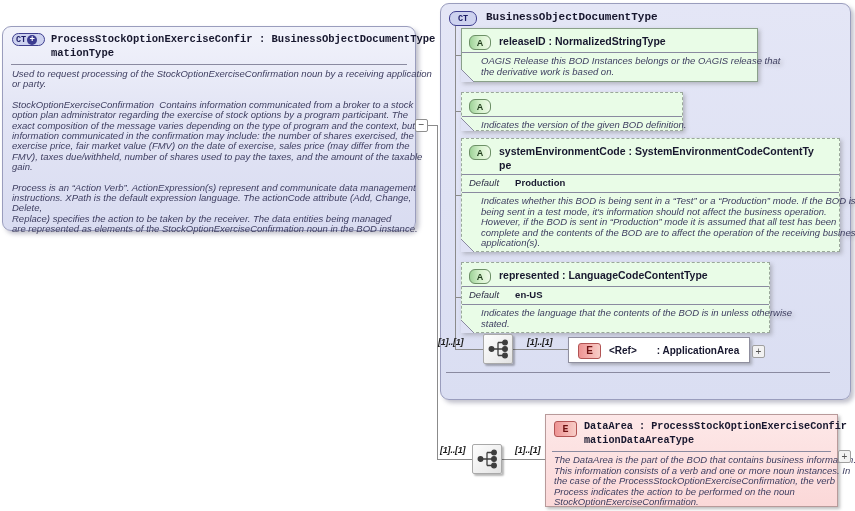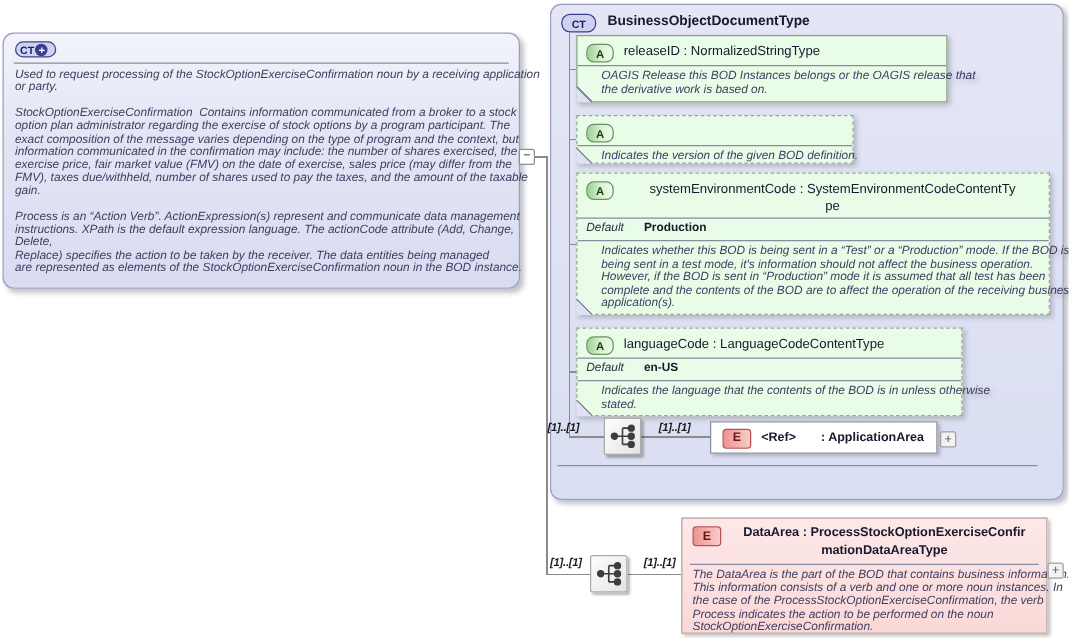--- a/index.html
+++ b/index.html
@@ -3,34 +3,34 @@
 <meta charset="utf-8">
 <style>
   html,body{margin:0;padding:0;background:#ffffff;}
   .canvas{position:relative;width:855px;height:511px;background:#ffffff;overflow:hidden;
           font-family:"Liberation Sans",sans-serif;}
   
   .bigbox{position:absolute;border:1px solid #9a9dbd;border-radius:9px;
           box-shadow:3px 3px 4px rgba(120,120,145,.45);box-sizing:border-box;z-index:1;}
   .left-type{background:linear-gradient(180deg,#f2f3fb 0%,#e3e5f5 40%,#d9dcf1 100%);}
   .bod{background:linear-gradient(180deg,#e4e6f6 0%,#dadef2 100%);}
-  .head{display:flex;align-items:flex-start;}
+  .head{display:flex;align-items:flex-start;font-family:Liberation Mono, monospace;}
   .title{font-weight:bold;color:#17172e;white-space:pre;}
   .sep{border-top:1px solid #8a8aa0;height:0;}
   .doc{font-style:italic;color:#3e3e60;white-space:pre;}
   
   .attr{position:absolute;background:#e9fce7;border:1px solid #8aa08a;box-sizing:border-box;
         z-index:3;filter:drop-shadow(2px 2px 2px rgba(90,90,90,.35));}
   .attr.dashed{border:1px dashed #9aa89a;}
   .attr::after{content:"";position:absolute;left:-1px;bottom:-1px;width:13px;height:13px;
         background:linear-gradient(to top right,#dfe2f4 0,#dfe2f4 calc(50% - .7px),
         #8a8aa0 calc(50% - .7px),#8a8aa0 calc(50% + .7px),transparent calc(50% + .7px));}
   .attr-head{display:flex;align-items:flex-start;gap:8px;padding:5px 6px 2px 7px;}
-  .attr-title{flex:1;font-weight:normal;font-size:10.5px;line-height:14px;color:#17172e;white-space:pre;}
-  .attr-title.center{text-align:center;}
+  .attr-title{flex:1;font-weight:bold;font-size:10.5px;line-height:14px;color:#17172e;white-space:pre;}
+  .attr-title.center{text-align:left;}
   .attr-doc{padding:3px 7px 0 19px;font-size:9.5px;line-height:10.5px;font-style:italic;color:#3e3e60;white-space:pre;}
   .default-row{display:flex;align-items:baseline;padding:2px 7px;gap:16px;height:13px;}
   .default-label{font-style:italic;font-size:9.5px;color:#303048;text-align:right;}
   .default-value{font-weight:bold;font-size:9.5px;color:#17172e;}
   
   .elem{position:absolute;box-sizing:border-box;z-index:3;border:1px solid #8f8f9f;
         box-shadow:2px 2px 3px rgba(90,90,90,.4);}
   .app-area{background:#ffffff;display:flex;align-items:center;padding-left:9px;}
   .el-title{font-weight:bold;font-size:10px;color:#17172e;white-space:pre;}
   .data-area{background:linear-gradient(180deg,#fde8e8 0%,#fbd8d8 100%);border-color:#b89a9a;}
@@ -69,20 +69,22 @@
 <body>
 
 <div class="canvas">
 
   <div class="bigbox left-type" style="left:2px;top:26px;width:414px;height:205px;">
     <div class="head" style="padding:5px 8px 2px 9px;gap:6px;">
       <span class="ct-icon wide">
           <span>CT</span>
           <span class="plusdot">+</span>
         </span>
+      <div class="title" style="font-size:10.5px;line-height:14px;">ProcessStockOptionExerciseConfir : BusinessObjectDocumentType
+mationType</div>
     </div>
     <div class="sep" style="margin:2px 8px 0 8px;"></div>
     <div class="doc" style="margin:4px 8px 0 9px;font-size:9.5px;line-height:10.35px;">Used to request processing of the StockOptionExerciseConfirmation noun by a receiving application
 or party.
 
 StockOptionExerciseConfirmation  Contains information communicated from a broker to a stock
 option plan administrator regarding the exercise of stock options by a program participant. The
 exact composition of the message varies depending on the type of program and the context, but
 information communicated in the confirmation may include: the number of shares exercised, the
 exercise price, fair market value (FMV) on the date of exercise, sales price (may differ from the
@@ -157,21 +159,21 @@
 However, if the BOD is sent in “Production” mode it is assumed that all test has been
 complete and the contents of the BOD are to affect the operation of the receiving business
 application(s).</div>
   </div>
 
   <div class="attr dashed" style="left:461px;top:262px;width:309px;height:71px;">
     <div class="attr-head">
       <span class="a-icon">
           <span>A</span>
         </span>
-      <div class="attr-title">languageCode : LanguageCodeContentType</div>
+      <div class="attr-title">represented : LanguageCodeContentType</div>
     </div>
     <div class="sep"></div>
     <div class="default-row">
       <span class="default-label">Default</span>
       <span class="default-value">en-US</span>
     </div>
     <div class="sep"></div>
     <div class="attr-doc">Indicates the language that the contents of the BOD is in unless otherwise
 stated.</div>
   </div>
@@ -213,21 +215,21 @@
       </g>
     </svg>
   </div>
   <span class="card" style="left:515px;top:445px;">[1]..[1]</span>
 
   <div class="elem data-area" style="left:545px;top:414px;width:293px;height:93px;">
     <div class="head" style="padding:5px 6px 2px 8px;gap:7px;">
       <span class="e-icon">
           <span>E</span>
         </span>
-      <div class="title" style="flex:1;font-size:10.2px;line-height:13.5px;text-align:center;">DataArea : ProcessStockOptionExerciseConfir
+      <div class="title" style="flex:1;font-size:10.2px;line-height:13.5px;">DataArea : ProcessStockOptionExerciseConfir
 mationDataAreaType</div>
     </div>
     <div class="sep" style="margin:2px 6px 0 6px;"></div>
     <div class="doc" style="margin:3px 6px 0 8px;font-size:9.5px;line-height:10.6px;">The DataArea is the part of the BOD that contains business information.
 This information consists of a verb and one or more noun instances. In
 the case of the ProcessStockOptionExerciseConfirmation, the verb
 Process indicates the action to be performed on the noun
 StockOptionExerciseConfirmation.</div>
   </div>
   <div class="expander" style="left:838px;top:450px;">+</div>

